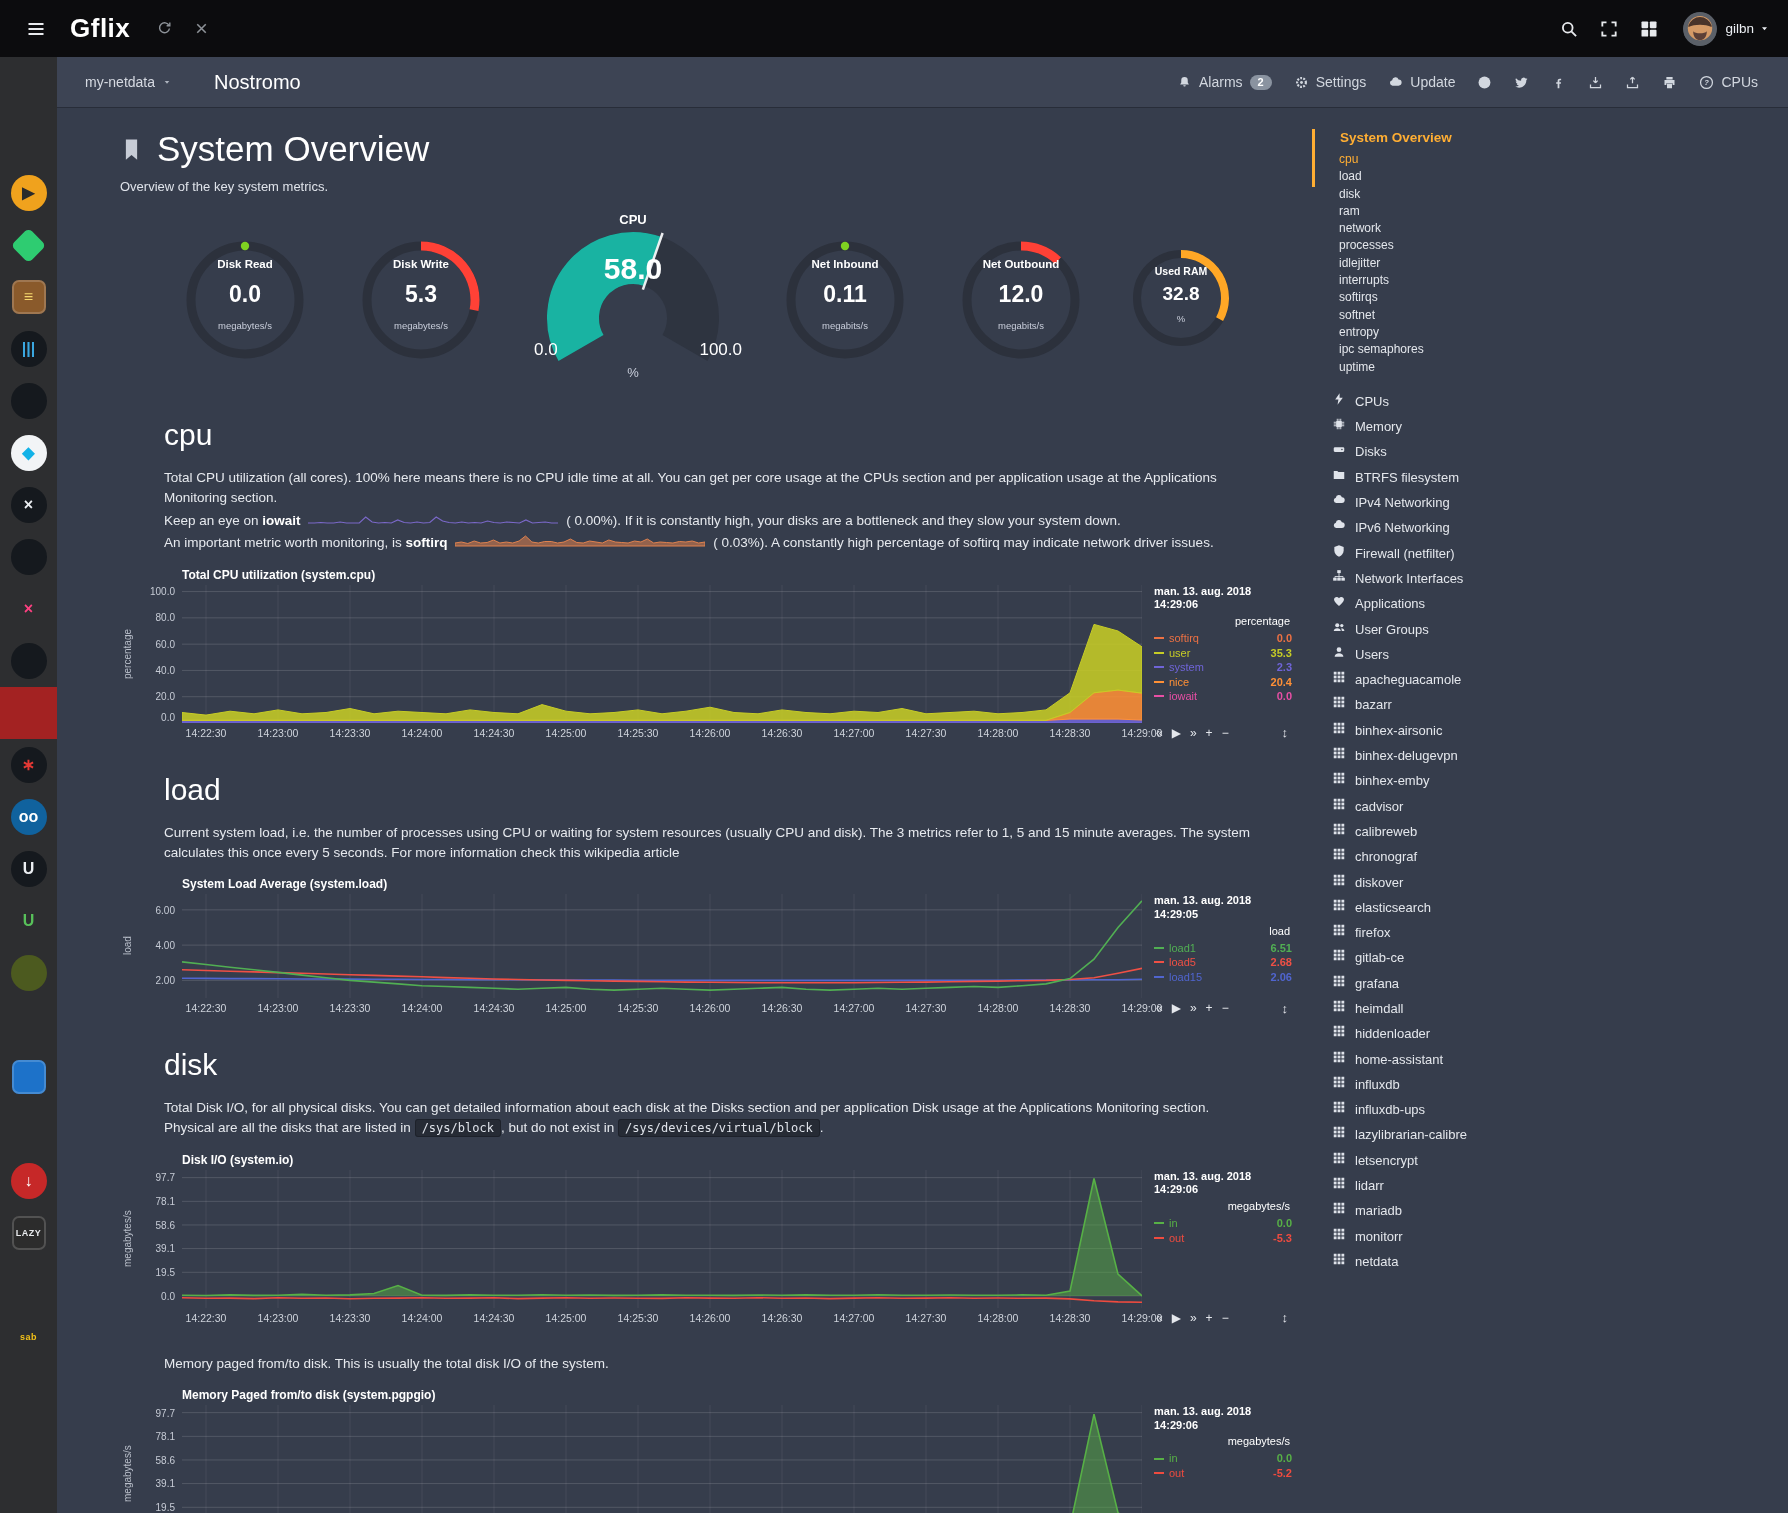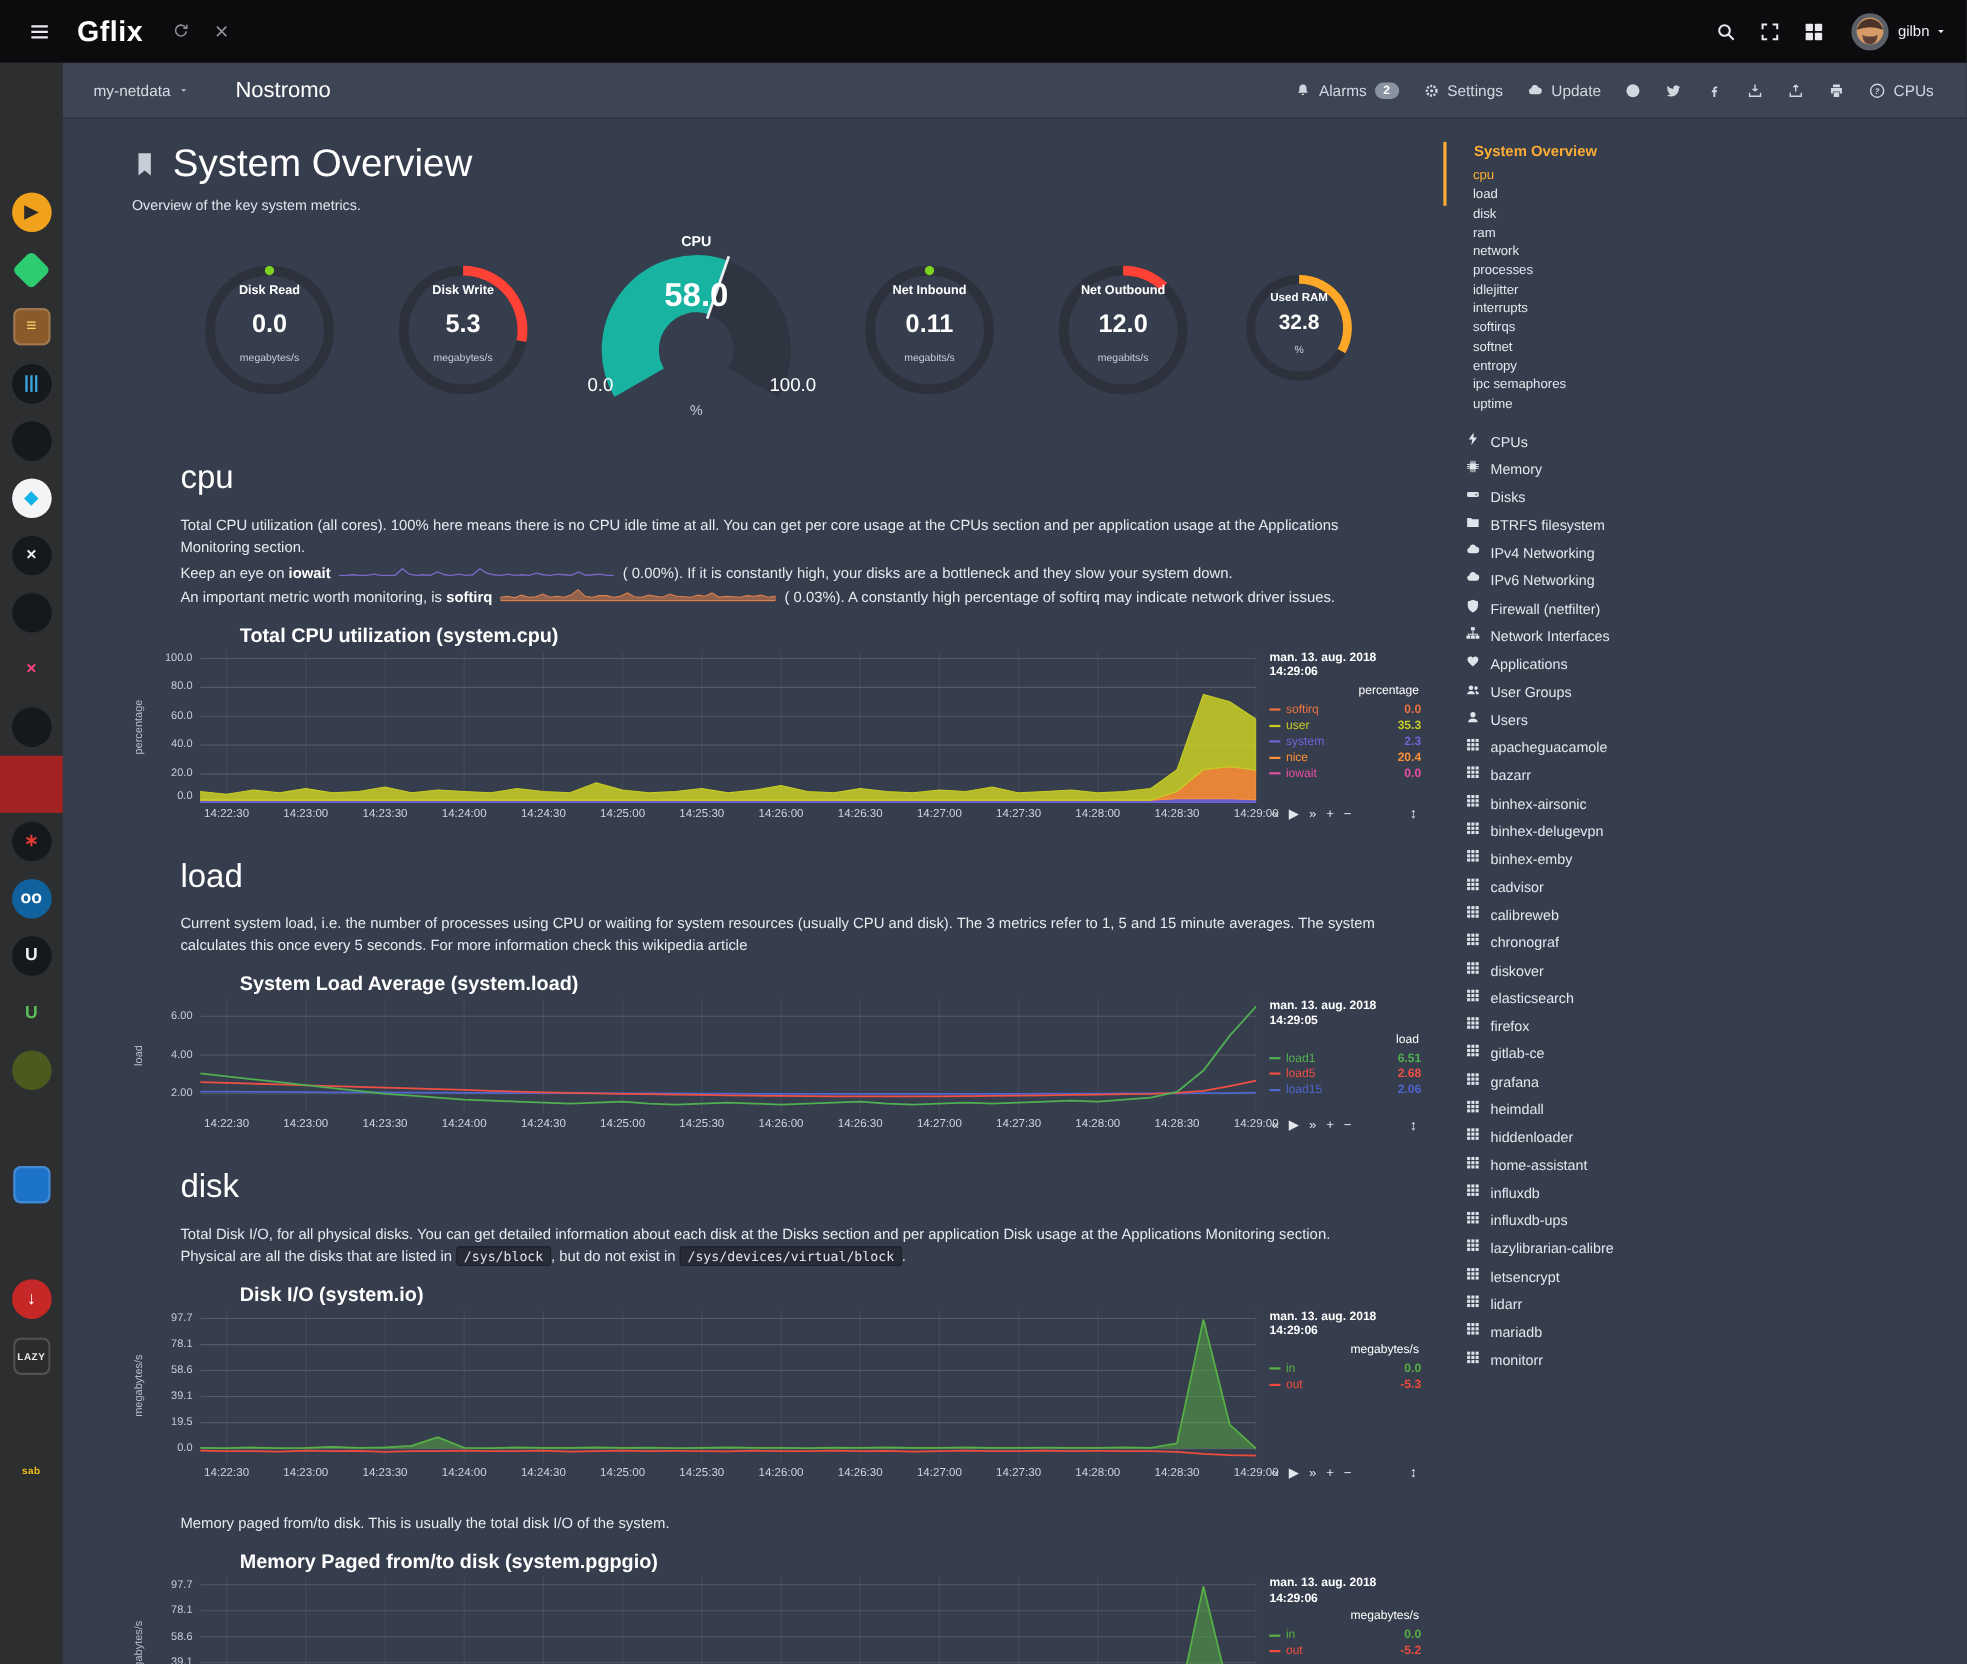--- a/index.html
+++ b/index.html
@@ -85,21 +85,21 @@
   .section-heading { color:#ffffff; font-size:30px; font-weight:normal; margin:30px 0 0 46px; }
   .section-text { color:#e6e9ee; font-size:13.5px; line-height:1.5; margin:16px 0 0 46px; width:1100px; }
   .section-text b { color:#ffffff; }
   .section-text .spark { display:inline-block; vertical-align:middle; margin:0 4px; }
   code.path { font-family:"DejaVu Sans Mono", monospace; font-size:12px; background:#262b35; border:1px solid #1d212a;
               border-radius:3px; padding:1px 6px; color:#dfe3ea; }
 
   
   .chart { width:1174px; display:grid; grid-template-columns:18px 46px 1fr 150px; grid-template-rows:auto auto 20px;
            margin-top:14px; }
-  .chart-title { grid-column:3/4; grid-row:1; color:#ffffff; font-weight:bold; font-size:18px; padding-bottom:3px;margin-left:36px; }
+  .chart-title { grid-column:3/4; grid-row:1; color:#ffffff; font-weight:bold; font-size:12px; padding-bottom:3px; }
   .chart-unit { grid-column:1; grid-row:2; writing-mode:vertical-rl; transform:rotate(180deg);
                 font-size:10px; color:#b9bfca; display:flex; align-items:center; justify-content:center; }
   .chart-ylabels { grid-column:2; grid-row:2; position:relative; }
   .chart-ylabels span { position:absolute; right:7px; transform:translateY(-50%); font-size:10px; color:#c7ccd6; white-space:nowrap; }
   .chart-plot { grid-column:3; grid-row:2; position:relative; cursor:crosshair; }
   .chart[data-chart="cpu"] .chart-plot { height:138px; }
   .chart[data-chart="load"] .chart-plot { height:104px; }
   .chart[data-chart="disk"] .chart-plot { height:138px; }
   .chart[data-chart="pgpgio"] .chart-plot { height:138px; }
   .chart-plot svg { position:absolute; inset:0; }
@@ -1278,14 +1278,30 @@
               <rect x="3" y="9.6" width="4.8" height="4.8"></rect>
               <rect x="9.6" y="9.6" width="4.8" height="4.8"></rect>
               <rect x="16.2" y="9.6" width="4.8" height="4.8"></rect>
               <rect x="3" y="16.2" width="4.8" height="4.8"></rect>
               <rect x="9.6" y="16.2" width="4.8" height="4.8"></rect>
               <rect x="16.2" y="16.2" width="4.8" height="4.8"></rect>
             </g>
           </svg></i>
         <span>monitorr</span>
       </li>
+      <li>
+        <i><svg viewBox="0 0 24 24" fill="currentColor">
+            <g>
+              <rect x="3" y="3" width="4.8" height="4.8"></rect>
+              <rect x="9.6" y="3" width="4.8" height="4.8"></rect>
+              <rect x="16.2" y="3" width="4.8" height="4.8"></rect>
+              <rect x="3" y="9.6" width="4.8" height="4.8"></rect>
+              <rect x="9.6" y="9.6" width="4.8" height="4.8"></rect>
+              <rect x="16.2" y="9.6" width="4.8" height="4.8"></rect>
+              <rect x="3" y="16.2" width="4.8" height="4.8"></rect>
+              <rect x="9.6" y="16.2" width="4.8" height="4.8"></rect>
+              <rect x="16.2" y="16.2" width="4.8" height="4.8"></rect>
+            </g>
+          </svg></i>
+        <span>netdata</span>
+      </li>
     </ul>
   </div>
 
 </body></html>

